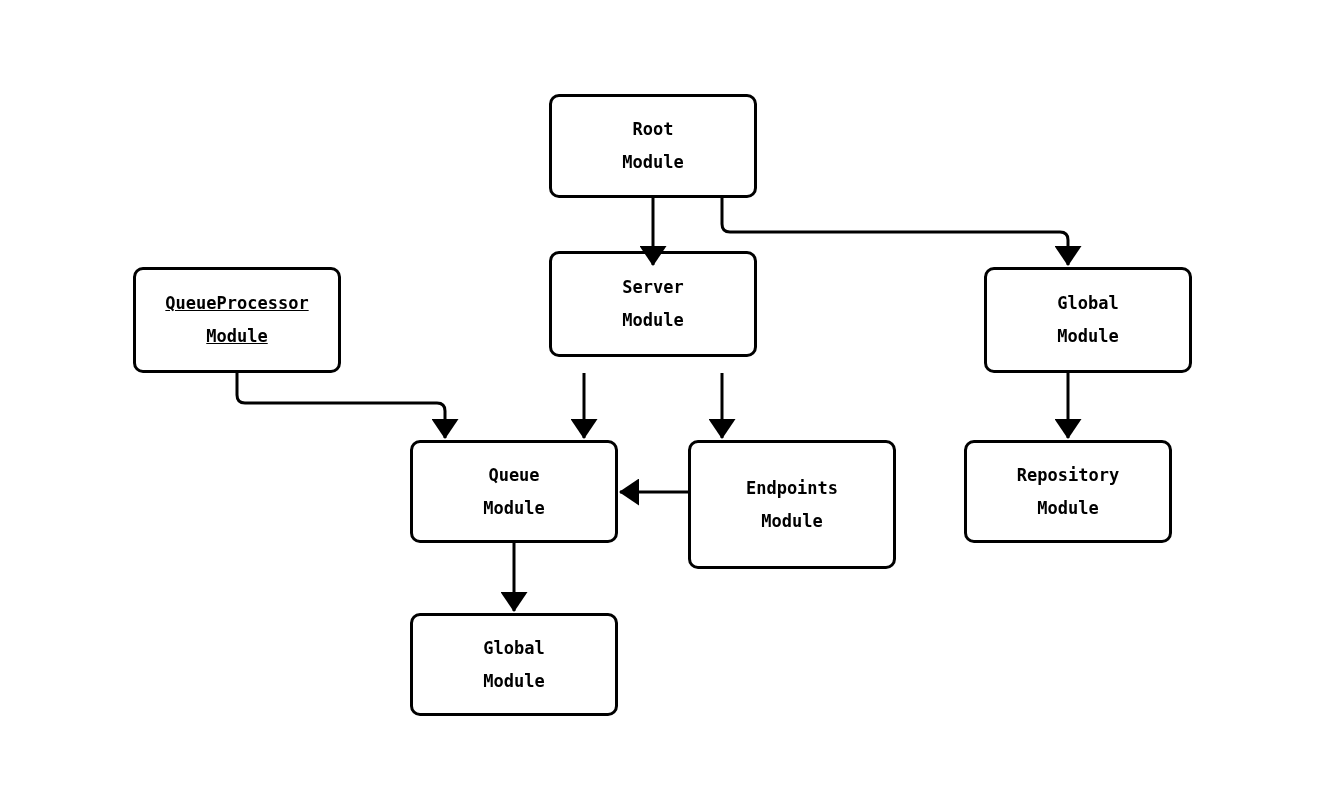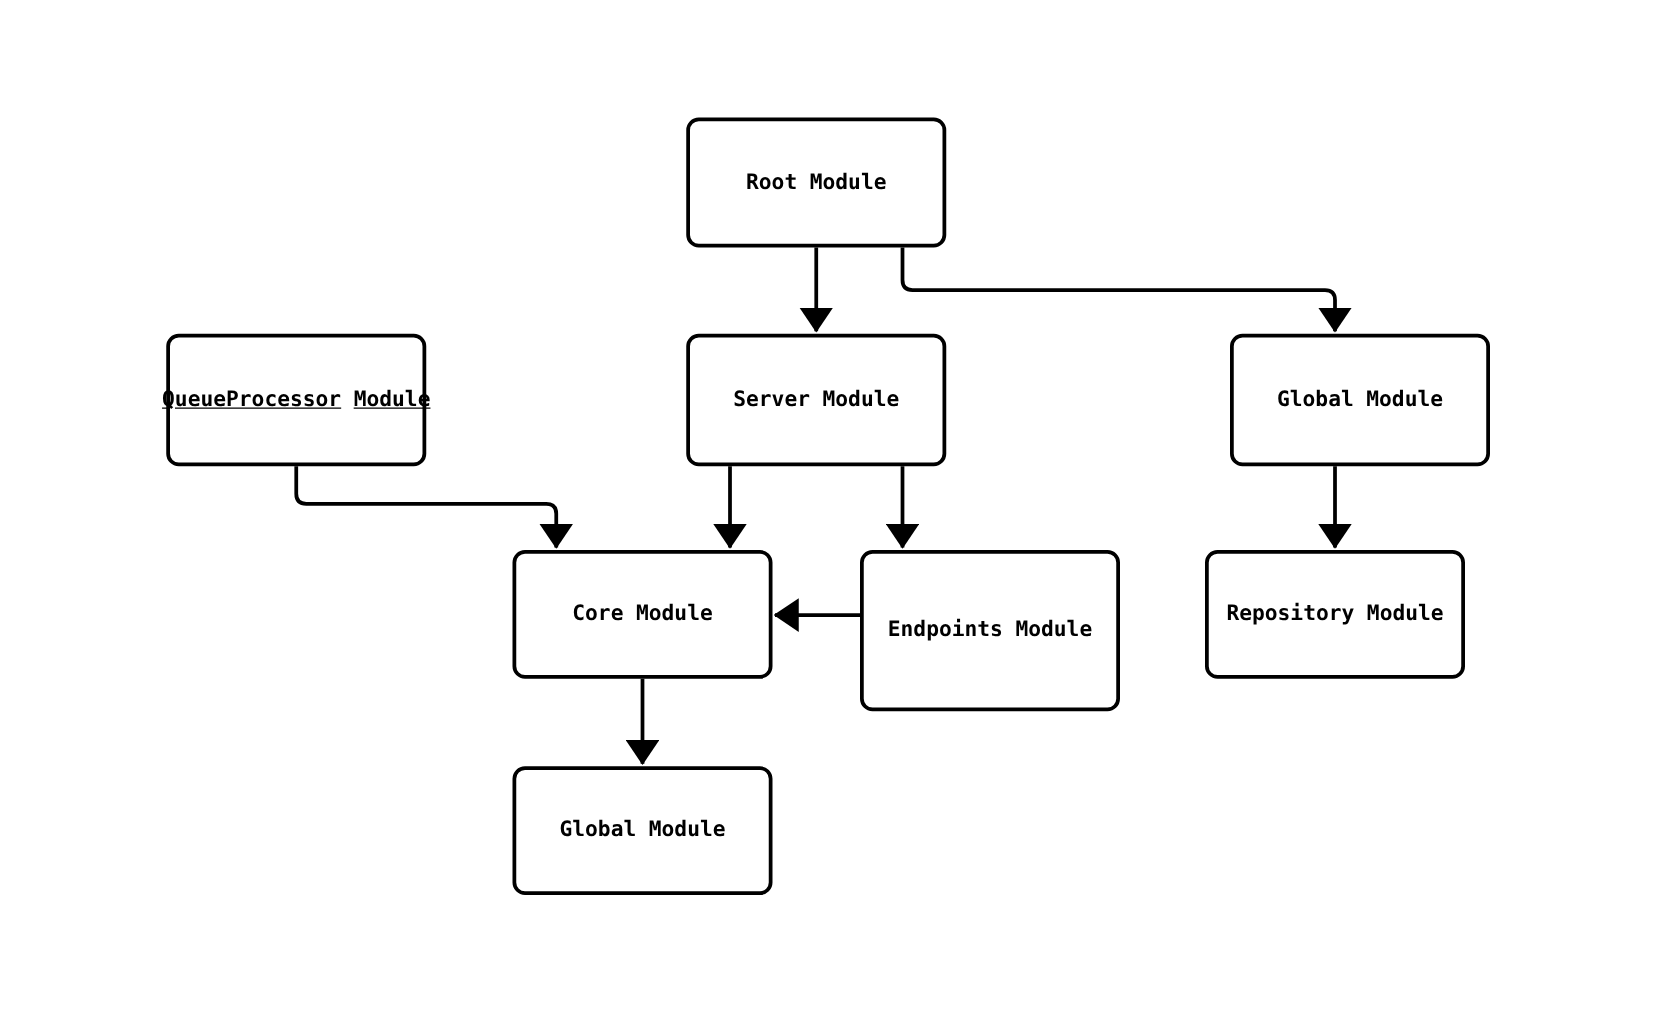--- a/index.html
+++ b/index.html
@@ -23,36 +23,36 @@
     height: 809px;
     pointer-events: none;
   }
   .node {
     position: absolute;
     box-sizing: border-box;
     background: #ffffff;
     border: 3px solid #000000;
     border-radius: 10px;
     display: flex;
-    flex-direction: row;
+    flex-direction: column;
     align-items: center;
     justify-content: center;
     text-align: center;
     font-weight: bold;
     font-size: 17px;
     line-height: 23px;
     color: #000000;
     gap: 10px;
   }
   .node span { display: block; }
 
   
   #node-root          { left: 549px;  top: 94px;  width: 208px; height: 104px; }
   #node-queueproc     { left: 133px;  top: 267px; width: 208px; height: 106px; text-decoration: underline; }
-  #node-server        { left: 549px;  top: 267px; width: 208px; height: 106px; }
+  #node-server        { left: 549px;  top: 251px; width: 208px; height: 106px; }
   #node-global        { left: 984px;  top: 267px; width: 208px; height: 106px; }
   #node-core          { left: 410px;  top: 440px; width: 208px; height: 103px; }
   #node-endpoints     { left: 688px;  top: 440px; width: 208px; height: 129px; }
   #node-repository    { left: 964px;  top: 440px; width: 208px; height: 103px; }
   #node-queue         { left: 410px;  top: 613px; width: 208px; height: 103px; }
 
   .edge {
     fill: none;
     stroke: #000000;
     stroke-width: 3px;
@@ -77,21 +77,21 @@
     <span>Server</span>
     <span>Module</span>
   </div>
 
   <div class="node" id="node-global">
     <span>Global</span>
     <span>Module</span>
   </div>
 
   <div class="node" id="node-core">
-    <span>Core</span>
+    <span>Queue</span>
     <span>Module</span>
   </div>
 
   <div class="node" id="node-endpoints">
     <span>Endpoints</span>
     <span>Module</span>
   </div>
 
   <div class="node" id="node-repository">
     <span>Repository</span>

